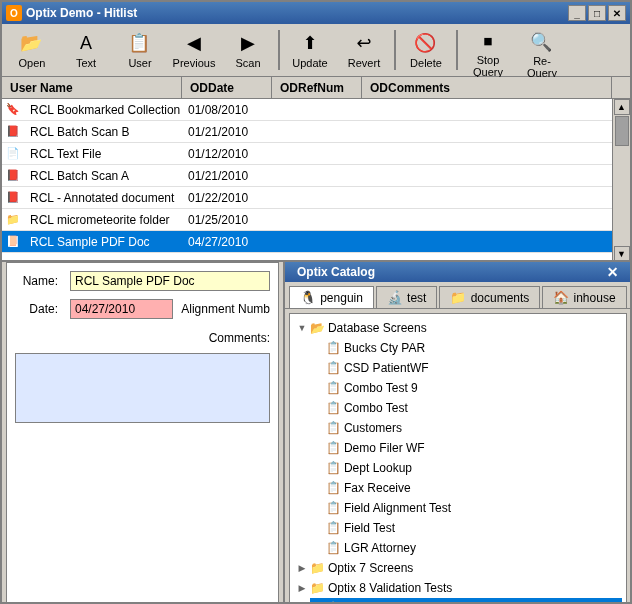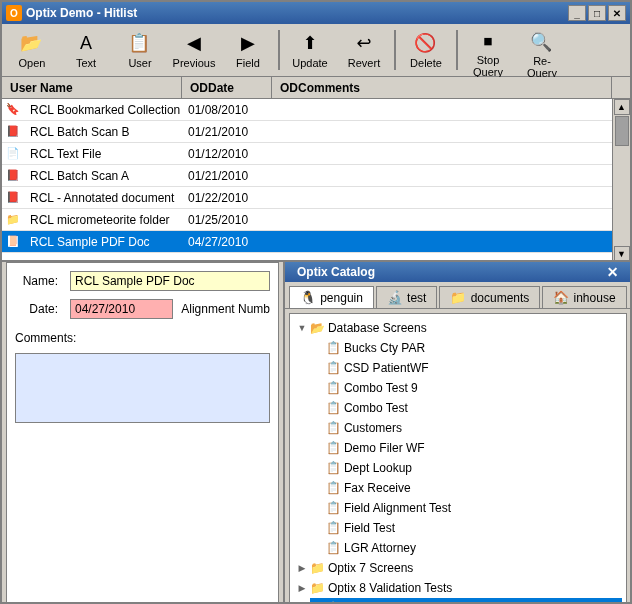--- a/index.html
+++ b/index.html
@@ -204,21 +204,21 @@
     }
     .form-input {
       flex: 1;
       height: 20px;
       border: 1px solid #808080;
       background: #ffffcc;
       padding: 1px 4px;
       font-size: 12px;
     }
     .form-input.highlight { background: #ffb0b0; }
-    .form-comments { font-size: 12px; margin-bottom: 8px; }
+    .form-comments { font-size: 12px; margin-bottom: 8px; text-align: right; }
     .form-textarea {
       width: 100%;
       height: 70px;
       border: 1px solid #808080;
       background: #dde8ff;
       resize: none;
       font-size: 12px;
     }
     .refnum-label { font-size: 12px; margin-left: 8px; }
 
@@ -322,21 +322,21 @@
     <button class="tool-btn">
       <div class="tool-icon">📋</div>
       <span>User</span>
     </button>
     <button class="tool-btn">
       <div class="tool-icon">◀</div>
       <span>Previous</span>
     </button>
     <button class="tool-btn">
       <div class="tool-icon">▶</div>
-      <span>Field</span>
+      <span>Scan</span>
     </button>
     <div class="tool-separator"></div>
     <button class="tool-btn">
       <div class="tool-icon">⬆</div>
       <span>Update</span>
     </button>
     <button class="tool-btn">
       <div class="tool-icon">↩</div>
       <span>Revert</span>
     </button>
@@ -355,20 +355,21 @@
       <span>Re-Query</span>
     </button>
   </div>
 
   <div class="content-area">
 
     <div class="hitlist">
       <div class="hitlist-header">
         <div class="col-header col-user">User Name</div>
         <div class="col-header col-date">ODDate</div>
+        <div class="col-header col-ref">ODRefNum</div>
         <div class="col-header col-comments">ODComments</div>
         <div class="col-scroll"></div>
       </div>
       <div class="hitlist-rows" style="height:163px; position:relative;">
 
         <div class="hit-row">
           <div class="hit-icon-cell">
             <span class="hit-icon icon-bookmark">🔖</span>
           </div>
           <div class="hit-cell" style="width:158px">RCL Bookmarked Collection</div>

